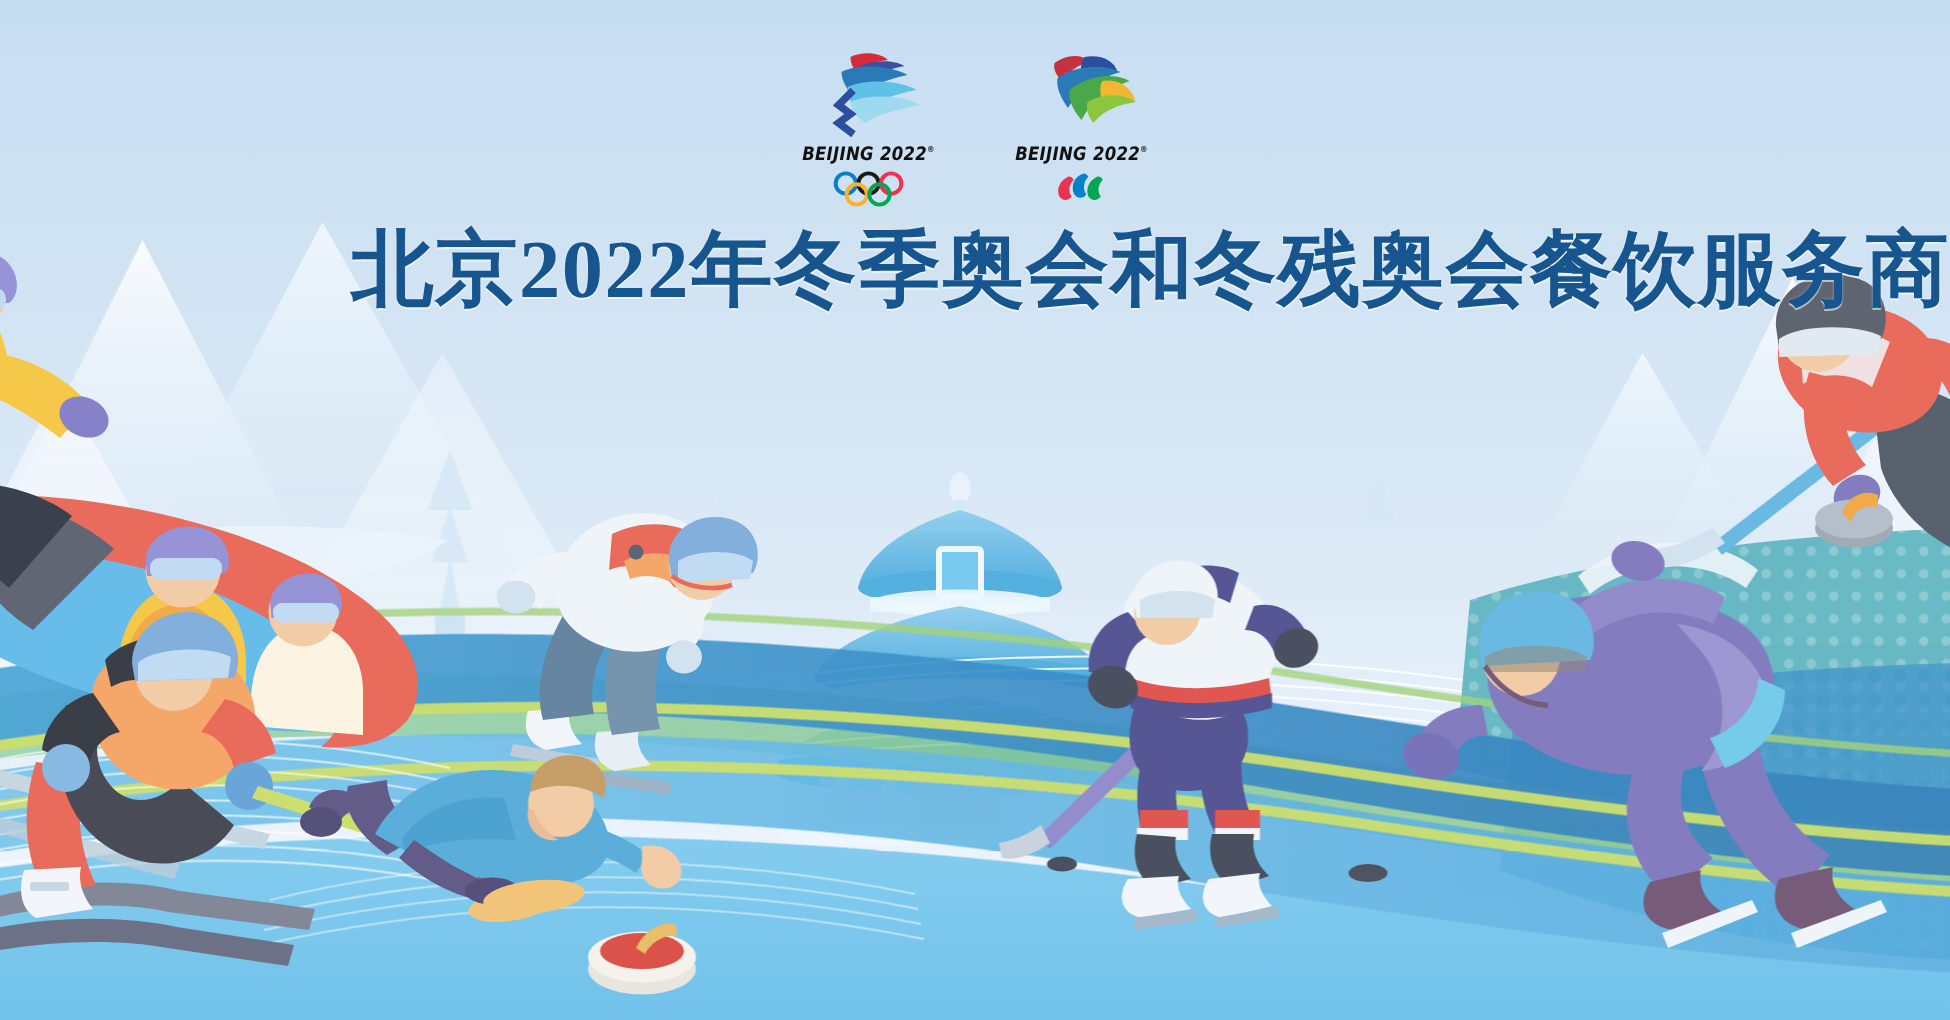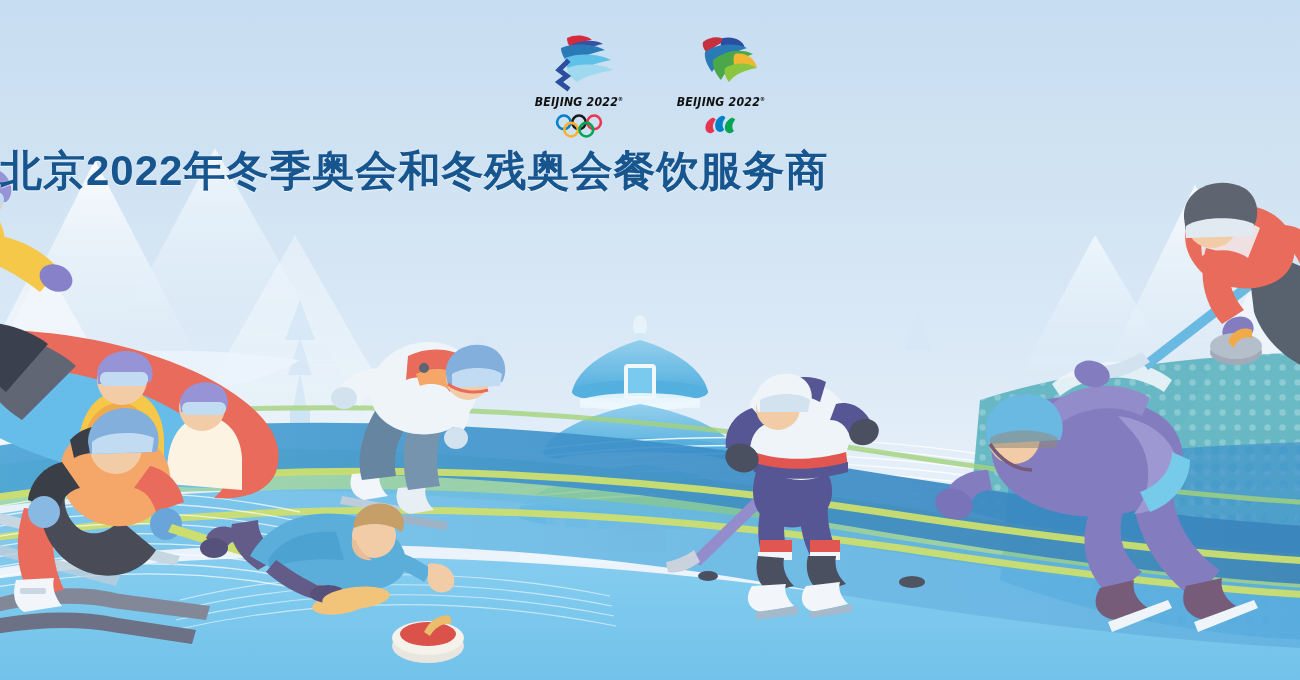--- a/index.html
+++ b/index.html
@@ -33,24 +33,24 @@
     color:#111; white-space:nowrap;
     transform:scaleY(1.12);
   }
   .logo-word sup { font-size:5px; vertical-align:super; }
   .rings { margin-top:5px; width:66px; height:24px; }
   .agitos { margin-top:5px; width:52px; height:22px; }
 
   
   #title {
     position:absolute; left:0; right:0; top:143px;
-    text-align:left; z-index:45;
-    font-family:Liberation Sans, sans-serif;
+    text-align:right; z-index:45;
+    font-family:Liberation Serif, serif;
     font-weight:bold;
-    font-size:42px;
+    font-size:55px;
     letter-spacing:1px;
     color:#17558f;
     text-shadow:0 1px 0 rgba(255,255,255,.55), 0 0 2px rgba(255,255,255,.35);
     white-space:nowrap;
   }
 </style>
 </head>
 <body>
 
 <div id="banner">

